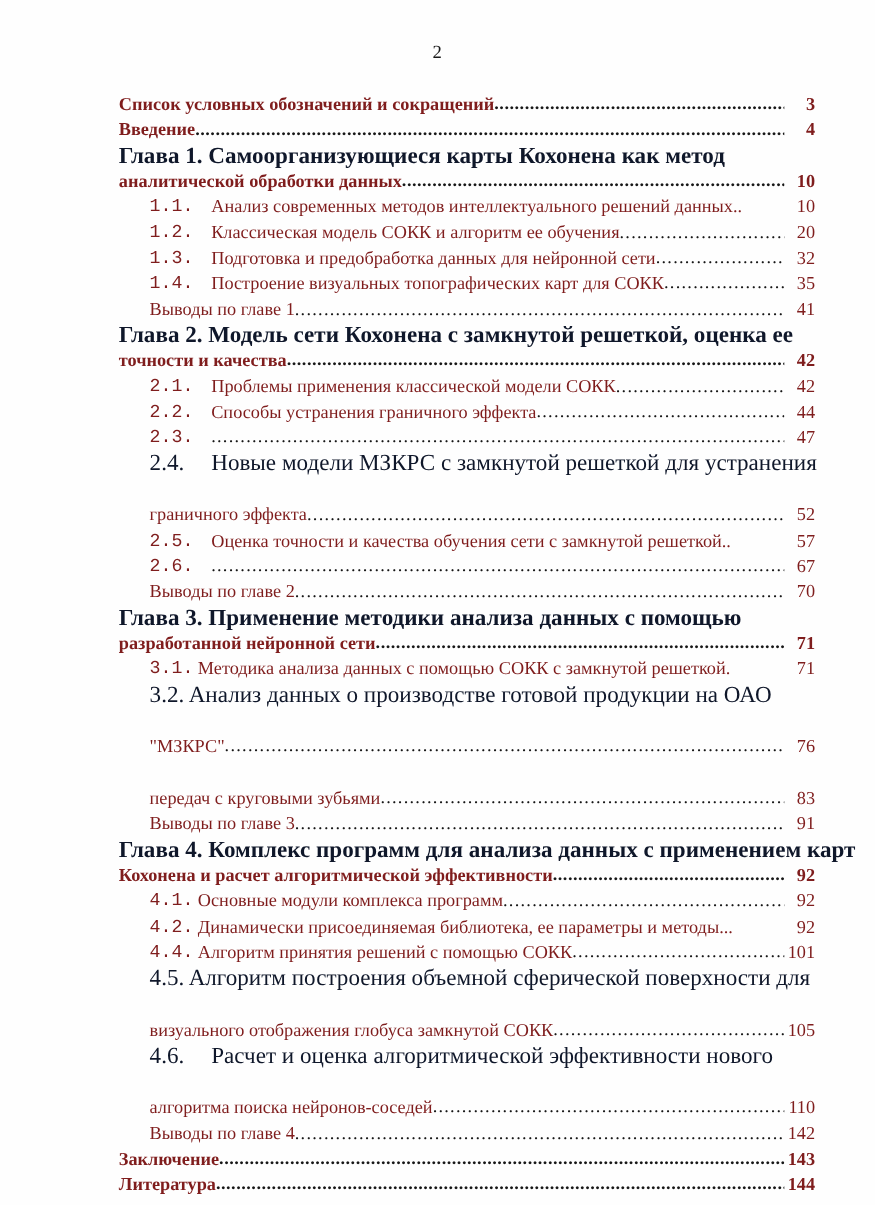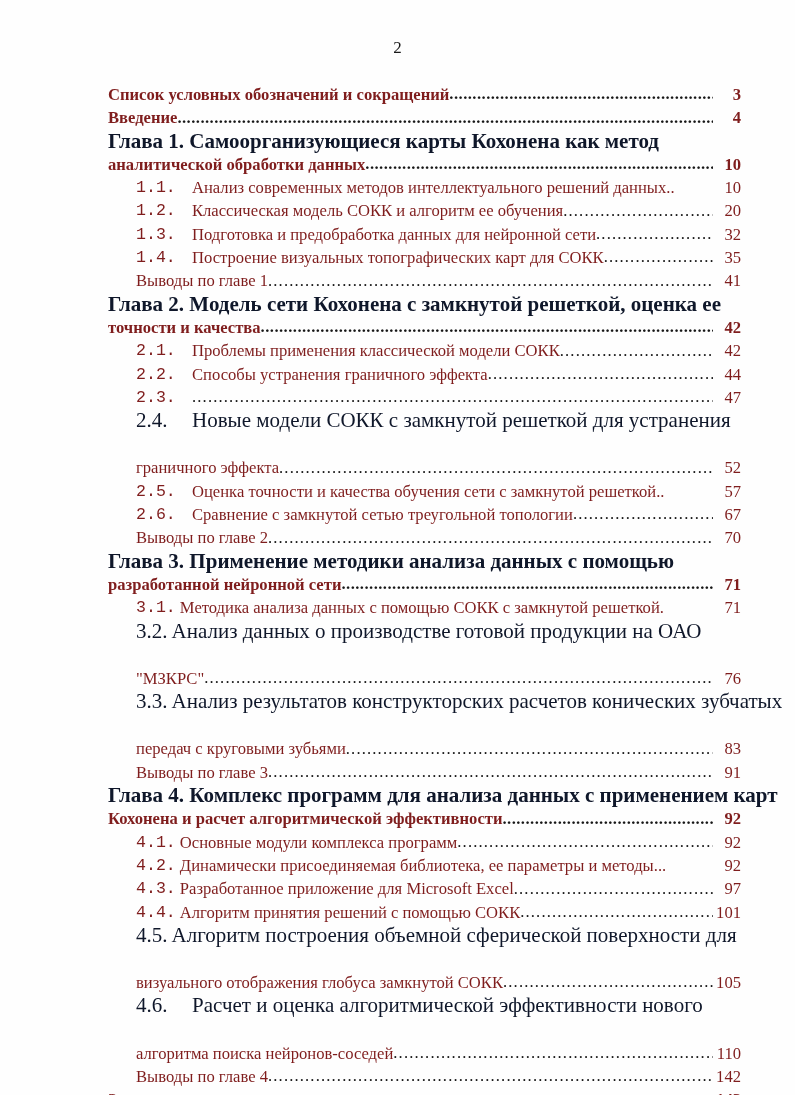--- a/index.html
+++ b/index.html
@@ -198,35 +198,34 @@
         <span class="num gap-num">2.2.</span>
         <span class="title">Способы устранения граничного эффекта </span>
         <span class="leader"></span>
         <span class="pg">44</span>
       </div>
       <div class="entry lvl-sec wide">
         <span class="num gap-num">2.3.</span>
         <span class="leader"></span>
         <span class="pg">47</span>
       </div>
-      <div class="cont lvl-sec wide"><span class="num gap-num">2.4.</span><span class="title">Новые модели СОКК с замкнутой решеткой для устранения</span></div>
+      <div class="cont lvl-sec wide"><span class="num gap-num">2.4.</span><span class="title">Новые модели МЗКРС с замкнутой решеткой для устранения</span></div>
       <div class="entry lvl-sec-cont">
         <span class="title">граничного эффекта </span>
         <span class="leader"></span>
         <span class="pg">52</span>
       </div>
       <div class="entry lvl-sec wide">
         <span class="num gap-num">2.5.</span>
         <span class="title">Оценка точности и качества обучения сети с замкнутой решеткой..</span>
         <span class="leader" style="visibility: hidden;"></span>
         <span class="pg">57</span>
       </div>
       <div class="entry lvl-sec wide">
         <span class="num gap-num">2.6.</span>
-        <span class="title">Сравнение с замкнутой сетью треугольной топологии </span>
         <span class="leader"></span>
         <span class="pg">67</span>
       </div>
       <div class="entry lvl-concl">
         <span class="title">Выводы по главе 2</span>
         <span class="leader"></span>
         <span class="pg">70</span>
       </div>
       <div class="cont lvl-chapter"><span class="title">Глава 3. Применение методики анализа данных с помощью</span></div>
       <div class="entry chapter-cont lvl-chapter">
@@ -239,21 +238,20 @@
         <span class="title">Методика анализа данных с помощью СОКК с замкнутой решеткой.</span>
         <span class="leader" style="visibility: hidden;"></span>
         <span class="pg">71</span>
       </div>
       <div class="cont lvl-sec tight"><span class="num gap-num">3.2.</span><span class="title">Анализ данных о производстве готовой продукции на ОАО</span></div>
       <div class="entry lvl-sec-cont">
         <span class="title">"МЗКРС" </span>
         <span class="leader"></span>
         <span class="pg">76</span>
       </div>
-      <div class="cont lvl-sec tight"><span class="num gap-num">3.3.</span><span class="title">Анализ результатов конструкторских расчетов конических зубчатых</span></div>
       <div class="entry lvl-sec-cont">
         <span class="title">передач с круговыми зубьями</span>
         <span class="leader"></span>
         <span class="pg">83</span>
       </div>
       <div class="entry lvl-concl">
         <span class="title">Выводы по главе 3</span>
         <span class="leader"></span>
         <span class="pg">91</span>
       </div>
@@ -269,26 +267,20 @@
         <span class="leader"></span>
         <span class="pg">92</span>
       </div>
       <div class="entry lvl-sec tight">
         <span class="num gap-num">4.2.</span>
         <span class="title">Динамически присоединяемая библиотека, ее параметры и методы...</span>
         <span class="leader" style="visibility: hidden;"></span>
         <span class="pg">92</span>
       </div>
       <div class="entry lvl-sec tight">
-        <span class="num gap-num">4.3.</span>
-        <span class="title">Разработанное приложение для Microsoft Excel</span>
-        <span class="leader"></span>
-        <span class="pg">97</span>
-      </div>
-      <div class="entry lvl-sec tight">
         <span class="num gap-num">4.4.</span>
         <span class="title">Алгоритм принятия решений с помощью СОКК </span>
         <span class="leader"></span>
         <span class="pg">101</span>
       </div>
       <div class="cont lvl-sec tight"><span class="num gap-num">4.5.</span><span class="title">Алгоритм построения объемной сферической поверхности для</span></div>
       <div class="entry lvl-sec-cont">
         <span class="title">визуального отображения глобуса замкнутой СОКК </span>
         <span class="leader"></span>
         <span class="pg">105</span>

